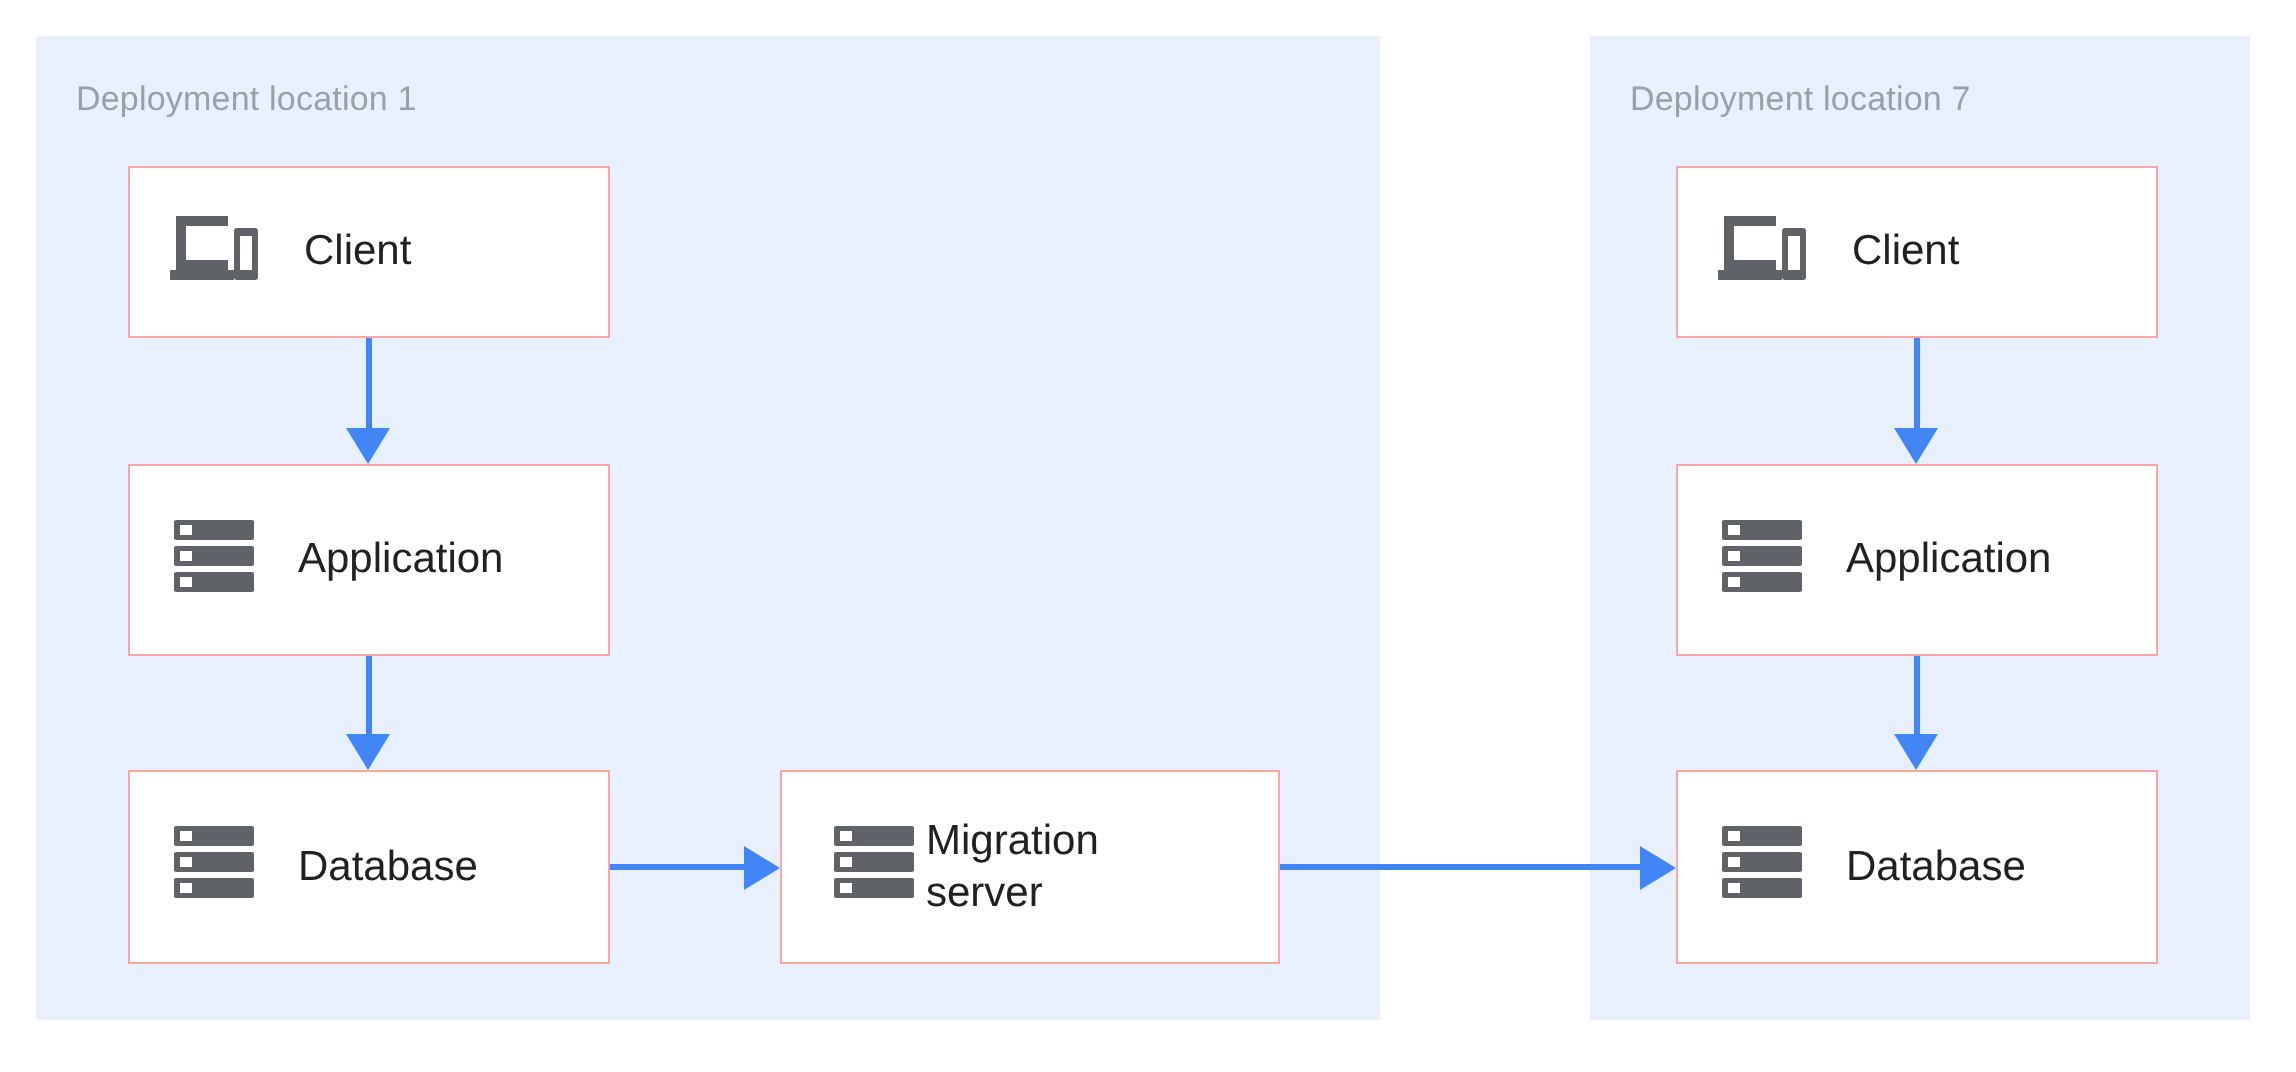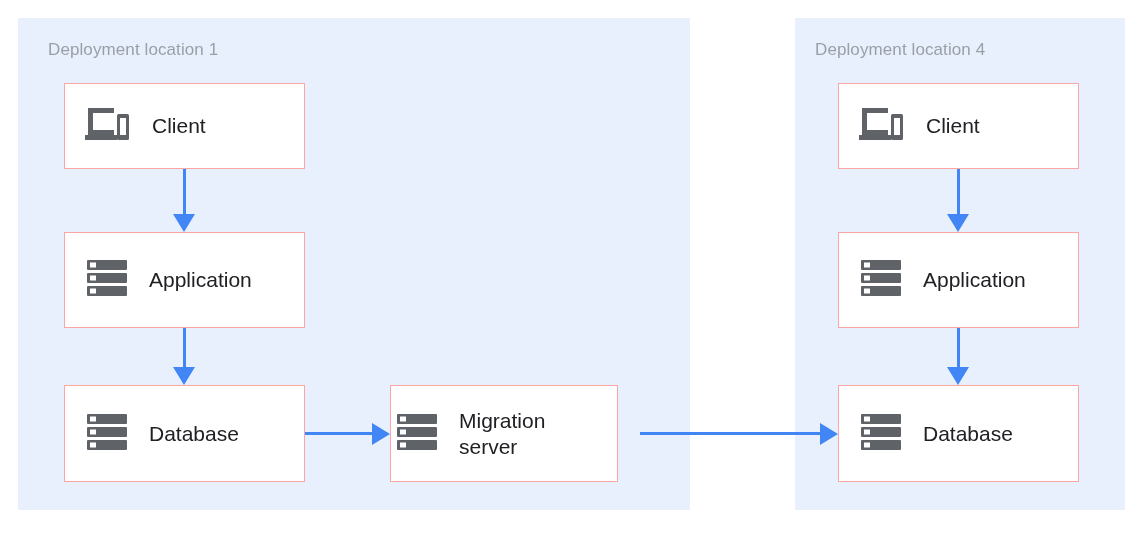--- a/index.html
+++ b/index.html
@@ -76,24 +76,24 @@
     border-bottom: 11px solid transparent;
     border-left: 18px solid #4285f4;
   }
 </style>
 </head>
 <body>
 
 <div id="canvas">
 
   <div class="zone" style="left:18px; top:18px; width:672px; height:492px;"></div>
-  <div class="zone-label" style="left:48px; top:40px;">Deployment location 1</div>
+  <div class="zone-label" style="left:38px; top:40px;">Deployment location 1</div>
 
   <div class="zone" style="left:795px; top:18px; width:330px; height:492px;"></div>
-  <div class="zone-label" style="left:815px; top:40px;">Deployment location 4</div>
+  <div class="zone-label" style="left:815px; top:40px;">Deployment location 7</div>
 
   <div class="arrow-v" style="left:183px; top:168px; height:48px;"></div>
   <div class="head-down" style="left:173px; top:214px;"></div>
 
   <div class="arrow-v" style="left:183px; top:328px; height:42px;"></div>
   <div class="head-down" style="left:173px; top:367px;"></div>
 
   <div class="arrow-h" style="left:305px; top:432px; width:70px;"></div>
   <div class="head-right" style="left:372px; top:423px;"></div>
 
@@ -141,21 +141,21 @@
         <rect x="5" y="6.5" width="6" height="5" fill="#ffffff"></rect>
         <rect x="2" y="17" width="40" height="10" rx="1" fill="#5f6368"></rect>
         <rect x="5" y="19.5" width="6" height="5" fill="#ffffff"></rect>
         <rect x="2" y="30" width="40" height="10" rx="1" fill="#5f6368"></rect>
         <rect x="5" y="32.5" width="6" height="5" fill="#ffffff"></rect>
       </svg>
     </span>
     <span class="node-label">Database</span>
   </div>
 
-  <div class="node" style="left:390px; top:385px; width:228px; height:97px; padding-left:4px; gap:20px;">
+  <div class="node" style="left:390px; top:385px; width:250px; height:97px; padding-left:24px; gap:4px;">
     <span class="node-icon">
       <svg width="44" height="44" viewBox="0 0 44 44" aria-hidden="true">
         <rect x="2" y="4" width="40" height="10" rx="1" fill="#5f6368"></rect>
         <rect x="5" y="6.5" width="6" height="5" fill="#ffffff"></rect>
         <rect x="2" y="17" width="40" height="10" rx="1" fill="#5f6368"></rect>
         <rect x="5" y="19.5" width="6" height="5" fill="#ffffff"></rect>
         <rect x="2" y="30" width="40" height="10" rx="1" fill="#5f6368"></rect>
         <rect x="5" y="32.5" width="6" height="5" fill="#ffffff"></rect>
       </svg>
     </span>

